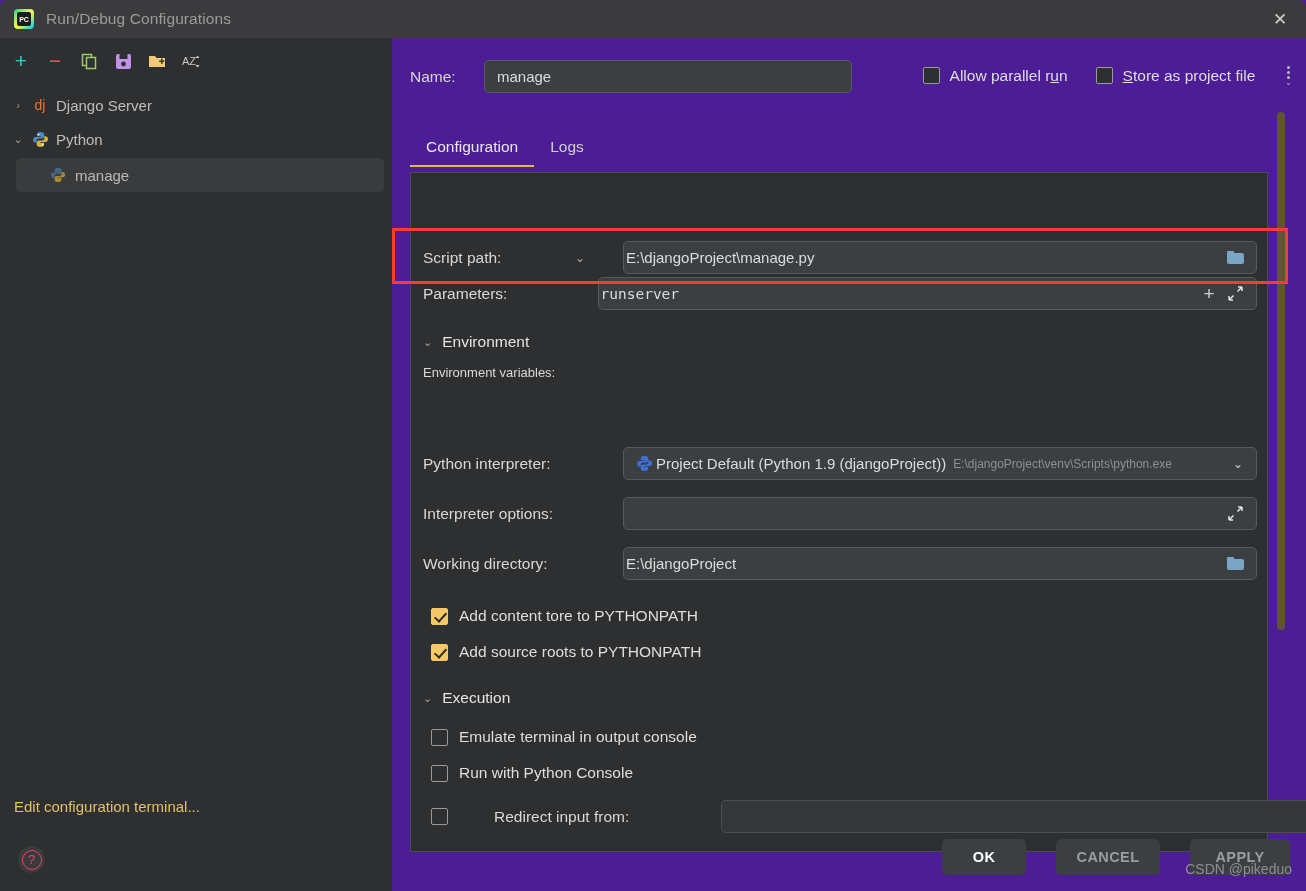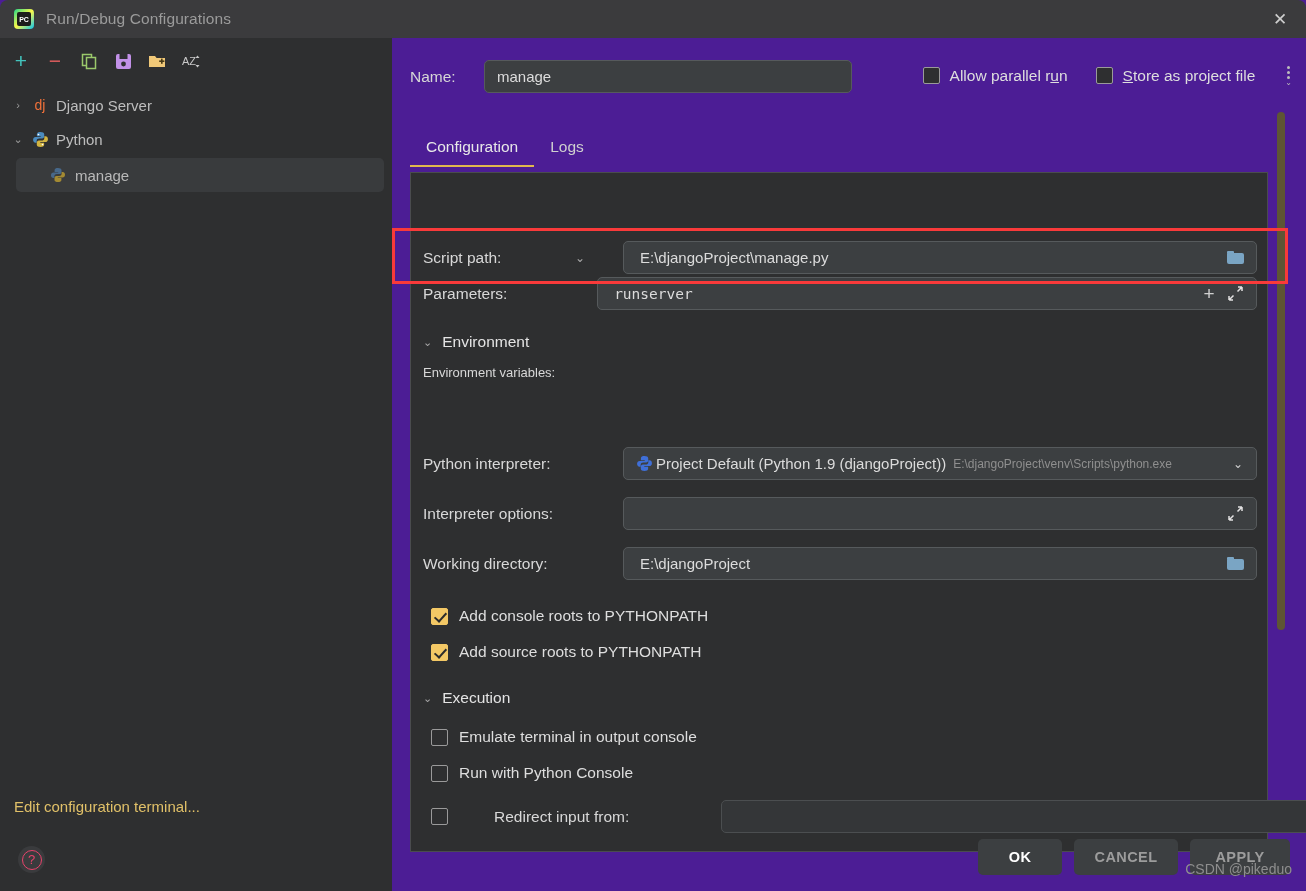--- a/index.html
+++ b/index.html
@@ -137,21 +137,21 @@
   .cfgpanel {
     position:absolute; left: 18px; top: 134px; width: 858px; height: 680px;
     border: 1px solid #4a4c4e; background: #2e2f30;
   }
   .row { position:absolute; display:flex; align-items:center; }
   .rlabel { font-size: 15.5px; color:#d8d8d8; }
 
   .inputbox {
     background: #3c3f41; border: 1px solid #565a5c; border-radius: 5px;
     height: 33px; display:flex; align-items:center; color:#dcdcdc; font-size:15px;
-    padding: 0 8px 0 16px;
+    padding: 0 8px 0 2px;
   }
   .inputbox.disabled { background: #343638; border-color:#4b4e50; }
   .inputbox .val { flex: 1; white-space: nowrap; overflow: hidden; }
   .mono { font-family: "DejaVu Sans Mono", monospace; font-size: 14.5px; }
   .iconbtn { width: 26px; display:flex; align-items:center; justify-content:center; cursor:pointer; }
 
   .folder-ic { width:17px; height:13px; position:relative; }
   .folder-ic::before{
     content:""; position:absolute; left:0; top:2px; width:17px; height:11px;
     background:#7aa5c4; border-radius:1px 2px 2px 2px;
@@ -183,21 +183,21 @@
   .redbox {
     position:absolute; left: 392px; top: 228px; width: 896px; height: 56px;
     border: 3px solid #f93a3a; pointer-events: none; z-index: 50;
   }
 
   
   .btnrow { position:absolute; right: 16px; bottom: 16px; display:flex; gap: 12px; }
   .dlgbtn {
     width: 84px; height: 36px; border-radius: 5px; background:#3c3f41;
     display:flex; align-items:center; justify-content:center; cursor:pointer;
-    font-size: 14.5px; font-weight: bold; letter-spacing:.4px;
+    font-size: 14.5px; font-weight: bold; letter-spacing:.4px;margin-left:18px;
   }
   .dlgbtn.primary { color:#ffffff; }
   .dlgbtn.secondary { color:#9c9c9c; }
   .btn-cancel { width: 104px; }
   .btn-apply { width: 100px; }
   .watermark {
     position:absolute; right: 14px; bottom: 14px; color:#8e8e8e; font-size: 14px;
     z-index: 60; pointer-events:none;
   }
 </style>
@@ -395,21 +395,21 @@
         <div class="inputbox" style="width:634px;">
           <span class="val">E:\djangoProject</span>
           <span class="iconbtn">
               <span class="folder-ic"></span>
             </span>
         </div>
       </div>
 
       <div class="cbline" style="left:20px; top:434px;">
         <span class="cbox checked"></span>
-        <span>Add console roots to PYTHONPATH</span>
+        <span>Add content tore to PYTHONPATH</span>
       </div>
       <div class="cbline" style="left:20px; top:470px;">
         <span class="cbox checked"></span>
         <span>Add source roots to PYTHONPATH</span>
       </div>
 
       <div class="section-head" style="left:12px; top:516px;">
         <span class="chev">⌄</span>
         <span>Execution</span>
       </div>

